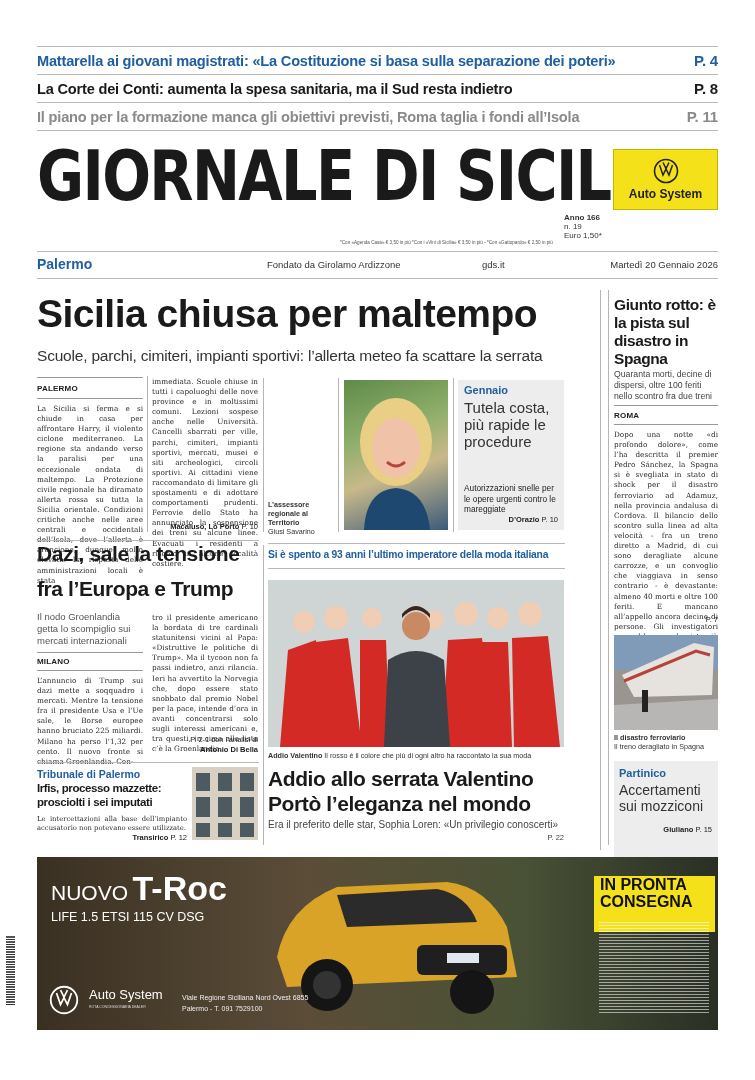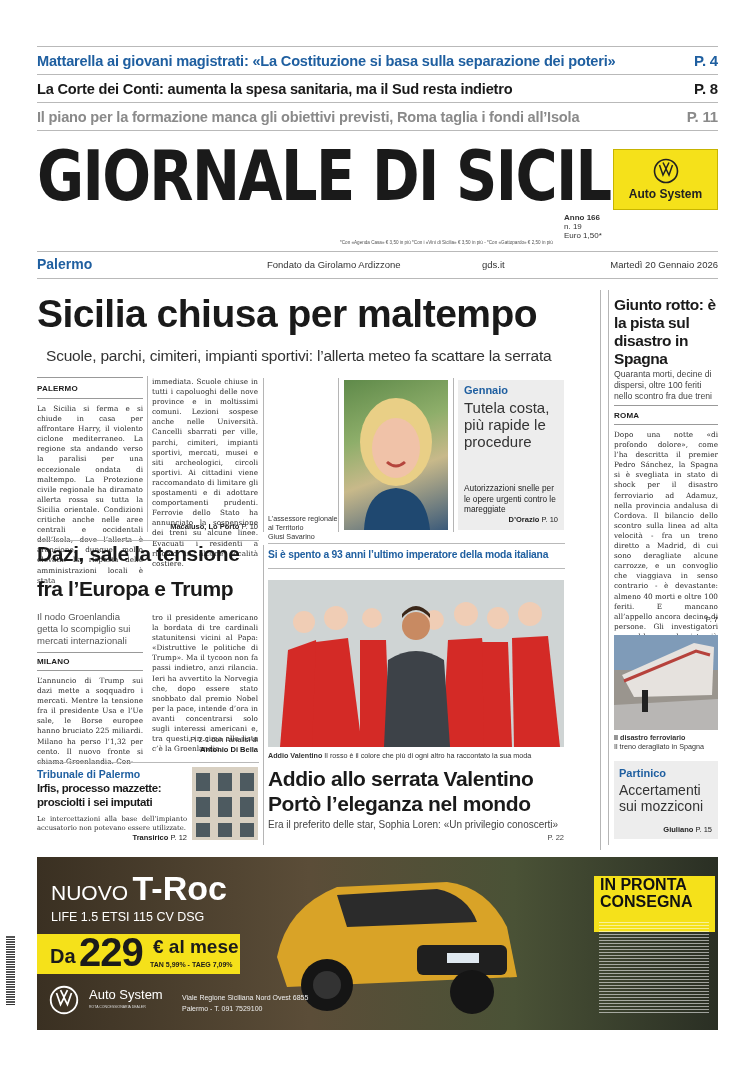--- a/index.html
+++ b/index.html
@@ -14,21 +14,21 @@
 
   
   .masthead { position: absolute; left: 37px; top: 138px; font-family: "DejaVu Sans", sans-serif; font-weight: bold; font-size: 70px; line-height: 76px; letter-spacing: -2px; transform: scaleX(0.82); transform-origin: left top; white-space: nowrap; color: #1a1a1a; }
   .vw-box { position: absolute; left: 613px; top: 149px; width: 105px; height: 61px; background: #f5e11a; border: 1px solid #c7b400; display: flex; flex-direction: column; align-items: center; justify-content: center; }
   .vw-box .label { font-weight: bold; font-size: 12px; margin-top: 3px; color: #222; }
 
   .edition { position: absolute; left: 37px; width: 681px; top: 254px; height: 20px; display: flex; align-items: center; font-size: 9.5px; color: #333; }
 
   
   .h1 { position: absolute; left: 37px; top: 292px; font-weight: bold; font-size: 39px; letter-spacing: -0.5px; color: #1a1a1a; }
-  .sub1 { position: absolute; left: 37px; top: 347px; font-size: 15.5px; color: #333; letter-spacing: -0.2px; margin-left: 9px; }
+  .sub1 { position: absolute; left: 37px; top: 347px; font-size: 15.5px; color: #333; letter-spacing: -0.2px; }
 
   .kicker { font-weight: bold; font-size: 8px; letter-spacing: 0.2px; }
   .body-text { font-family: "DejaVu Serif", serif; font-size: 7.3px; line-height: 10.1px; color: #2a2a2a; text-align: justify; hyphens: auto; }
   .sign { font-size: 7.5px; text-align: right; }
   .sign b { font-weight: bold; }
 
   .vline { position: absolute; width: 1px; background: #b5b5b5; }
 
   .photo { position: absolute; overflow: hidden; }
   .cap { font-size: 7.2px; line-height: 9px; color: #333; }
@@ -92,21 +92,21 @@
 <div class="abs body-text" style="left:37px; top:404px; width:106px;">La Sicilia si ferma e si chiude in casa per affrontare Harry, il violento ciclone mediterraneo. La regione sta andando verso la paralisi per una eccezionale ondata di maltempo. La Protezione civile regionale ha diramato allerta rossa su tutta la Sicilia orientale. Condizioni critiche anche nelle aree centrali e occidentali dell’Isola, dove l’allerta è arancione, dunque molto elevata. La risposta delle amministrazioni locali è stata</div>
 <div class="vline" style="left:147px; top:376px; height:156px;"></div>
 <div class="abs body-text" style="left:152px; top:377px; width:106px;">immediata. Scuole chiuse in tutti i capoluoghi delle nove province e in moltissimi comuni. Lezioni sospese anche nelle Università. Cancelli sbarrati per ville, parchi, cimiteri, impianti sportivi, mercati, musei e siti archeologici, circoli sportivi. Ai cittadini viene raccomandato di limitare gli spostamenti e di adottare comportamenti prudenti. Ferrovie dello Stato ha annunciato la sospensione dei treni su alcune linee. Evacuati i residenti a rischio in alcune località costiere.</div>
 <div class="abs sign" style="left:152px; top:522px; width:106px;">
   <b>Macaluso, Lo Porto</b>
   <span>P. 10</span>
 </div>
 
 <div class="vline" style="left:263px; top:378px; height:154px;"></div>
 <div class="abs cap" style="left:268px; top:500px; width:70px;">
-  <div style="font-weight:normal;margin-top:14px;">L’assessore regionale al Territorio</div>
+  <div style="font-weight:bold;">L’assessore regionale al Territorio</div>
   <div>Giusi Savarino</div>
 </div>
 <div class="vline" style="left:338px; top:378px; height:154px;"></div>
 <div class="photo" style="left:344px; top:380px; width:104px; height:150px; background:linear-gradient(160deg,#5f8a4a 0%,#8eae6a 35%,#c8b98a 60%,#3b5a7a 100%);">
   <svg width="104" height="150" viewBox="0 0 104 150">
     <ellipse cx="52" cy="62" rx="36" ry="44" fill="#e9cf86"></ellipse>
     <ellipse cx="52" cy="68" rx="24" ry="30" fill="#f0c2a8"></ellipse>
     <path d="M20 150 Q22 110 52 108 Q82 110 86 150 Z" fill="#1f4870"></path>
     <path d="M43 82 Q52 90 61 82" fill="none" stroke="#b5453c" stroke-width="3"></path>
   </svg>
@@ -212,21 +212,21 @@
     <path d="M10 46 L82 16 L96 20" stroke="#b6423c" stroke-width="3" fill="none"></path>
     <path d="M0 70 L104 64 L104 95 L0 95 Z" fill="#b8b6b4"></path>
     <rect x="28" y="55" width="6" height="22" fill="#222"></rect>
   </svg>
 </div>
 <div class="abs cap" style="left:614px; top:733px; width:106px;">
   <div style="font-weight:bold;">Il disastro ferroviario</div>
   <div>Il treno deragliato in Spagna</div>
 </div>
 
-<div class="box-grey" style="left:614px; top:761px; width:104px; height:78px;">
+<div class="box-grey" style="left:614px; top:761px; width:104px; height:96px;">
   <div style="position:absolute; left:5px; top:6px; color:#1f5fa0; font-weight:bold; font-size:11px;">Partinico</div>
   <div style="position:absolute; left:5px; top:21px; width:100px; font-size:14px; line-height:16px; color:#333;">Accertamenti sui mozziconi</div>
   <div style="position:absolute; right:6px; top:64px; font-size:7.5px;">
     <b>Giuliano</b>
     <span>P. 15</span>
   </div>
 </div>
 
 <div class="abs" style="left:6px; top:935px; width:9px; height:70px; background:repeating-linear-gradient(0deg,#333 0 1px,#fff 1px 2px,#555 2px 4px,#fff 4px 5px);"></div>
 
@@ -239,26 +239,20 @@
     <rect x="180" y="86" width="32" height="10" fill="#dfe8f0"></rect>
     <circle cx="60" cy="118" r="26" fill="#151515"></circle>
       <circle cx="60" cy="118" r="14" fill="#333"></circle>
     <circle cx="205" cy="125" r="22" fill="#151515"></circle>
   </svg>
   <div class="abs" style="left:14px; top:12px; color:#fff; white-space:nowrap;">
     <span style="font-size:21px;">NUOVO</span>
     <span style="font-size:34px; font-weight:bold;">T-Roc</span>
   </div>
   <div class="abs" style="left:14px; top:53px; color:#fff; font-size:12.5px;">LIFE 1.5 ETSI 115 CV DSG</div>
-  <div class="abs" style="left:0; top:77px; width:203px; height:40px; background:#f5e11a; white-space:nowrap;">
-    <span style="position:absolute; left:13px; top:11px; font-size:20px; font-weight:bold;">Da</span>
-    <span style="position:absolute; left:42px; top:-4px; font-size:40px; font-weight:bold; letter-spacing:-1px;">229</span>
-    <span style="position:absolute; left:116px; top:2px; font-size:19px; font-weight:bold;">€ al mese</span>
-    <span style="position:absolute; left:113px; top:27px; font-size:7px; font-weight:bold;">TAN 5,99% - TAEG 7,09%</span>
-  </div>
   <svg class="abs" style="left:12px; top:128px;" width="30" height="30" viewBox="0 0 26 26">
     <circle cx="13" cy="13" r="11.5" fill="none" stroke="#fff" stroke-width="1.6"></circle>
     <path d="M6.5 7 L10 17 L13 11 L16 17 L19.5 7" fill="none" stroke="#fff" stroke-width="1.5"></path>
     <path d="M10 4.5 L13 10.5 L16 4.5" fill="none" stroke="#fff" stroke-width="1.5"></path>
   </svg>
   <div class="abs" style="left:52px; top:130px; color:#fff; font-size:13px;">Auto System</div>
   <div class="abs" style="left:52px; top:148px; color:#ddd; font-size:3.5px;">ROTA CONCESSIONARIA DEALER</div>
   <div class="abs" style="left:145px; top:135px; color:#eee; font-size:7px; line-height:11px;">
     <div>Viale Regione Siciliana Nord Ovest 6855</div>
     <div>Palermo - T. 091 7529100</div>

